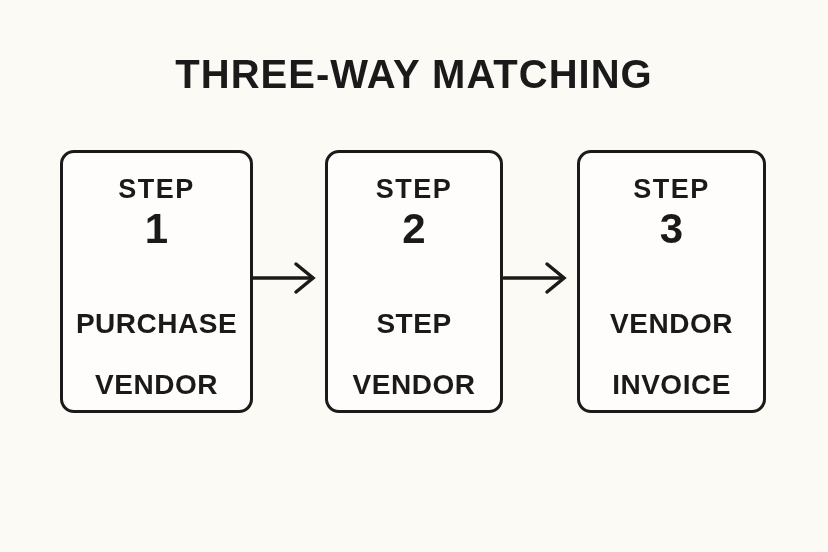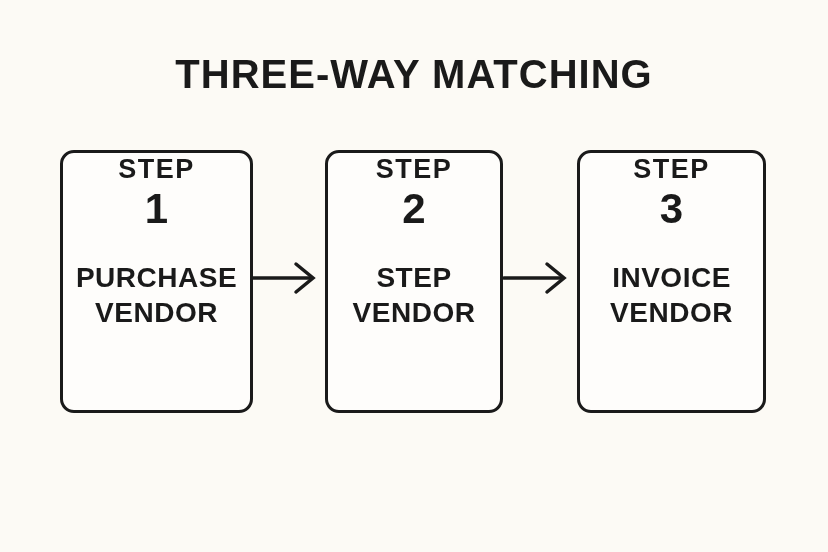--- a/index.html
+++ b/index.html
@@ -33,20 +33,21 @@
   .step-box {
     position: absolute;
     top: 150px;
     height: 263px;
     background: var(--box-fill);
     border: 3px solid var(--ink);
     border-radius: 14px;
     display: flex;
     flex-direction: column;
     align-items: center;
+    padding-top: 20px;
     text-align: center;
   }
   .step-box.b1 { left: 60px;  width: 193px; }
   .step-box.b2 { left: 325px; width: 178px; }
   .step-box.b3 { left: 577px; width: 189px; }
   .step-word {
     font-size: 27px;
     font-weight: bold;
     letter-spacing: 1.5px;
     line-height: 1.2;
@@ -56,21 +57,21 @@
     font-weight: bold;
     line-height: 1.15;
   }
   .box-label {
     margin-top: 26px;
     font-size: 28px;
     font-weight: bold;
     letter-spacing: 0.5px;
     line-height: 35px;
   }
-  .box-label span { display: block; }
+  .box-label span { display: block; margin-top: 26px; }
   .arrow {
     position: absolute;
     top: 260px;
     width: 66px; height: 36px;
   }
   .arrow.a1 { left: 252px; }
   .arrow.a2 { left: 503px; }
   .arrow line, .arrow polyline {
     stroke: var(--ink);
     stroke-width: 3.5;
@@ -111,18 +112,18 @@
 
   <svg class="arrow a2" viewBox="0 0 66 36" aria-hidden="true">
     <line x1="1" y1="18" x2="58" y2="18"></line>
     <polyline points="44,4 61,18 44,32"></polyline>
   </svg>
 
   <section class="step-box b3">
     <div class="step-word">STEP</div>
     <div class="step-num">3</div>
     <div class="box-label">
+      <span>VENDOR</span>
       <span>INVOICE</span>
-      <span>VENDOR</span>
     </div>
   </section>
 
 </div>
 
 </body></html>

